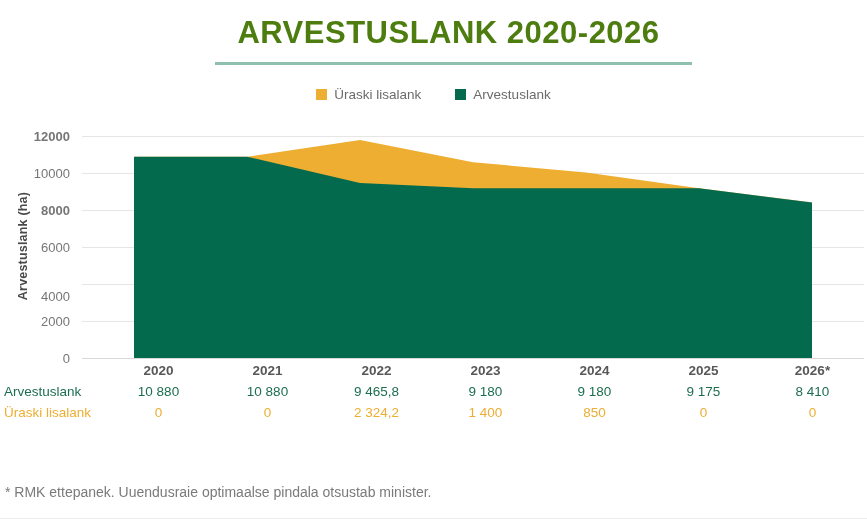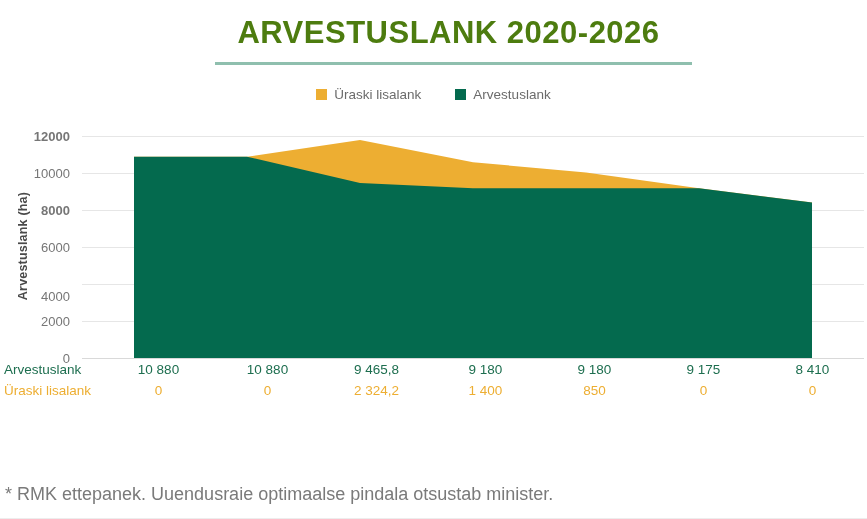--- a/index.html
+++ b/index.html
@@ -159,21 +159,21 @@
   .r-orange td.rowlabel { color: #EDAE32; }
   .r-spacer td { height: 11px; }
   .r-total td { height: 22px; font-weight: bold; color: #444444; }
   .r-total td.rowlabel { color: #3a3a3a; }
 
   
   .footnote {
     position: absolute;
     left: 5px;
     top: 484px;
-    font-size: 18px;
+    font-size: 14px;
     color: #7a7a7a;
     white-space: nowrap;
   }
   .bottom-rule {
     position: absolute;
     left: 0;
     top: 518px;
     width: 867px;
     height: 1px;
     background: #ededed;
@@ -223,20 +223,30 @@
   </div>
 
   <svg class="area-svg" viewBox="0 0 867 245" preserveAspectRatio="none">
     <polygon id="area-total" fill="#EDAE32" points="134.00,36.72 247.00,36.72 360.00,19.88 473.00,42.27 586.00,52.44 699.00,68.26 812.00,82.41 812,238 134,238"></polygon>
     <polygon id="area-base" fill="#046A4E" points="134.00,36.72 247.00,36.72 360.00,62.88 473.00,68.17 586.00,68.17 699.00,68.26 812.00,82.41 812,238 134,238"></polygon>
   </svg>
 </div>
 
 <table class="data-table">
   <tbody>
+    <tr class="hdr-row">
+      <td class="rowlabel"></td>
+      <td>2020</td>
+      <td>2021</td>
+      <td>2022</td>
+      <td>2023</td>
+      <td>2024</td>
+      <td>2025</td>
+      <td>2026*</td>
+    </tr>
     <tr class="r-green">
       <td class="rowlabel">Arvestuslank</td>
       <td>10 880</td>
       <td>10 880</td>
       <td>9 465,8</td>
       <td>9 180</td>
       <td>9 180</td>
       <td>9 175</td>
       <td>8 410</td>
     </tr>

